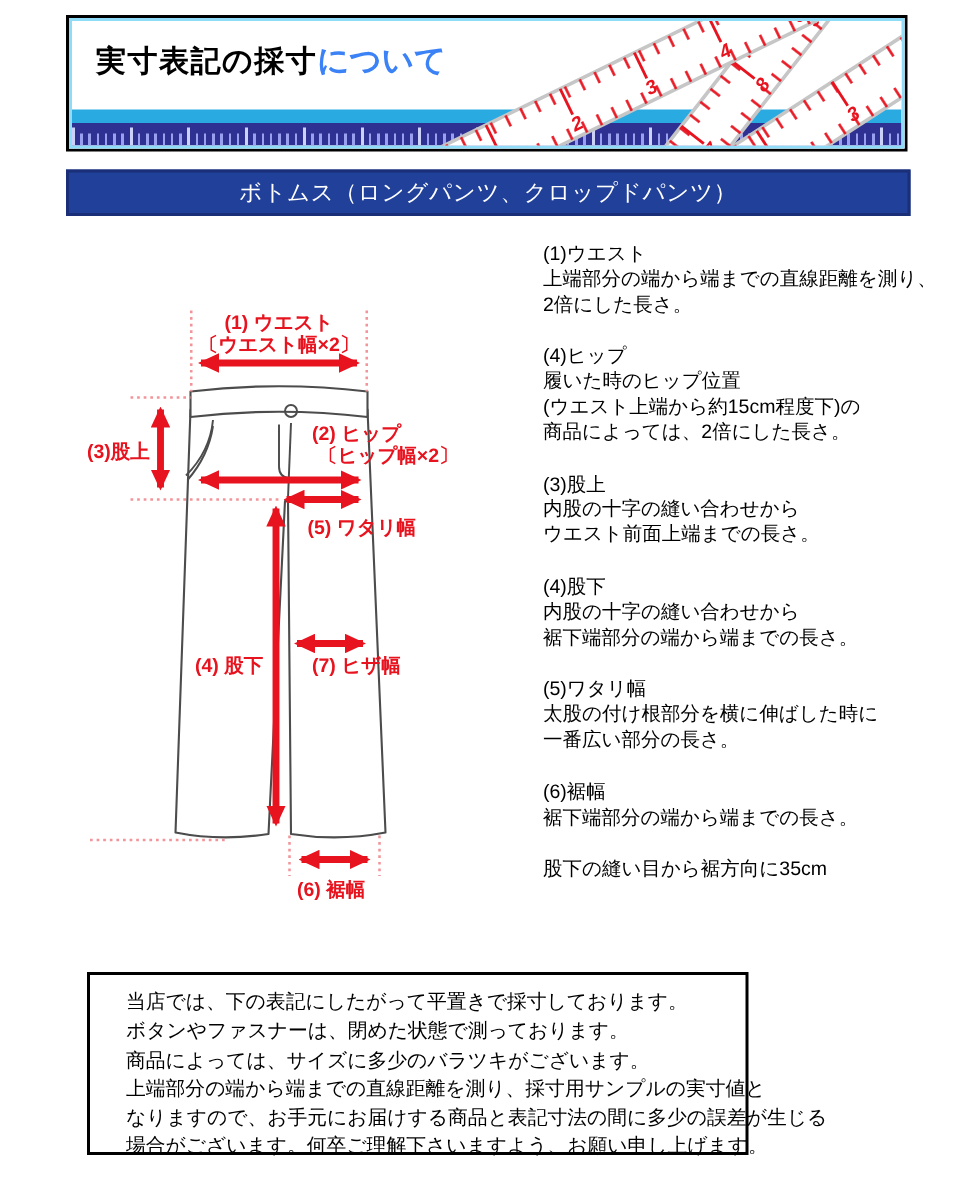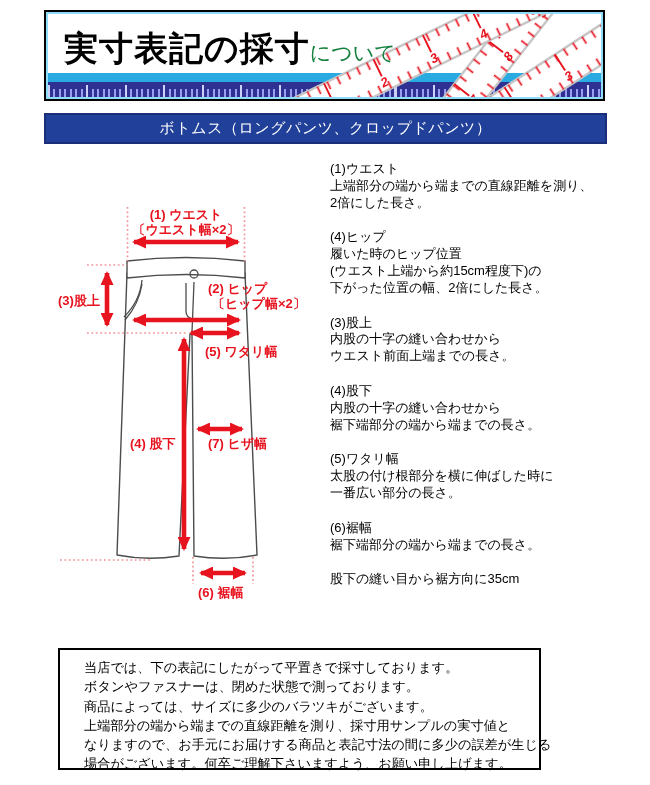--- a/index.html
+++ b/index.html
@@ -23,43 +23,43 @@
       repeating-linear-gradient(90deg,#ccd1fa 0 2px,transparent 2px 38.5px),
       repeating-linear-gradient(90deg,#99a0ef 0 1.6px,transparent 1.6px 5.5px);
     background-size:auto 12px,auto 8px;
     background-position:left bottom,left bottom;
     background-repeat:repeat-x,repeat-x;
   }
   .tapes-svg{position:absolute;left:0;top:0;width:557px;height:87px;}
   .tape-rect{fill:#fff;stroke:#c6c6c6;stroke-width:2.4;}
   .tape-num{font-size:13px;font-style:italic;font-weight:600;fill:#e7131e;text-anchor:middle;}
   .header-title{position:absolute;left:16px;top:12px;white-space:nowrap;}
-  .header-title .big{font-size:34px;font-weight:600;letter-spacing:1px;color:#000;}
-  .header-title .small{font-size:21px;font-weight:400;color:#15803d;}
+  .header-title .big{font-size:20px;font-weight:600;letter-spacing:1px;color:#000;}
+  .header-title .small{font-size:21px;font-weight:700;color:#3b82f6;}
   
   .section-bar{
     position:absolute;left:44px;top:113px;width:563px;height:31px;box-sizing:border-box;
     background:#21409a;border:2px solid #1a2f77;
     display:flex;align-items:center;justify-content:center;
   }
   .section-bar span{color:#fff;font-size:15px;letter-spacing:.5px;}
   
   .diagram-svg{position:absolute;left:20px;top:160px;width:300px;height:450px;}
   .pants{fill:#fff;stroke:#4c4c4c;stroke-width:1.4;stroke-linejoin:round;}
   .pdetail{fill:none;stroke:#4c4c4c;stroke-width:1.3;}
   .arrow{stroke:#e7131e;stroke-width:4.6;fill:none;}
   .dot{stroke:#f2959a;stroke-width:1.7;fill:none;stroke-dasharray:1.8 2.6;}
   .dlabel{font-size:13px;font-weight:600;fill:#e7131e;}
   .mid{text-anchor:middle;}
   
   .defs{position:absolute;left:330px;top:161px;width:310px;font-size:13px;line-height:16.8px;color:#000;}
-  .def{margin-bottom:18px;}
+  .def{margin-bottom:18px;margin-left:32px;}
   
   .notice-box{
-    position:absolute;left:58px;top:648px;width:483px;height:122px;box-sizing:border-box;
+    position:absolute;left:58px;top:648px;width:441px;height:122px;box-sizing:border-box;
     border:2px solid #000;background:#fff;padding:8px 10px 0 24px;
   }
   .notice-box div{font-size:13.2px;line-height:19.3px;color:#000;white-space:nowrap;}
 </style>
 </head>
 <body>
 
 <div class="page">
 
   <div class="header-box">
@@ -171,21 +171,21 @@
   <div class="defs">
     <div class="def">
       <div>(1)ウエスト</div>
       <div>上端部分の端から端までの直線距離を測り、</div>
       <div>2倍にした長さ。</div>
     </div>
     <div class="def">
       <div>(4)ヒップ</div>
       <div>履いた時のヒップ位置</div>
       <div>(ウエスト上端から約15cm程度下)の</div>
-      <div>下がった位置の幅、2倍にした長さ。</div>
+      <div>商品によっては、2倍にした長さ。</div>
     </div>
     <div class="def">
       <div>(3)股上</div>
       <div>内股の十字の縫い合わせから</div>
       <div>ウエスト前面上端までの長さ。</div>
     </div>
     <div class="def">
       <div>(4)股下</div>
       <div>内股の十字の縫い合わせから</div>
       <div>裾下端部分の端から端までの長さ。</div>

